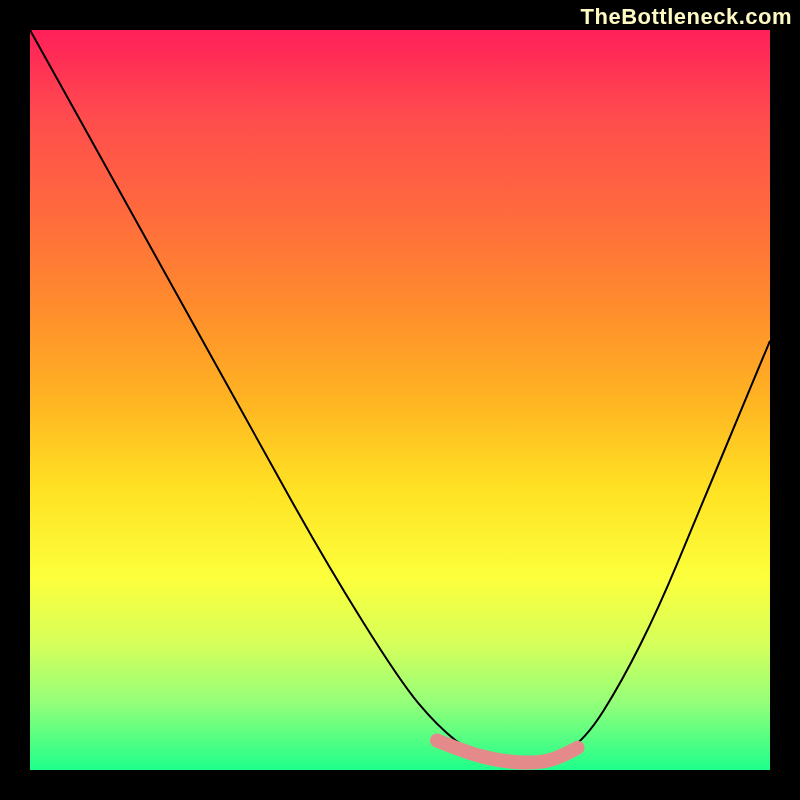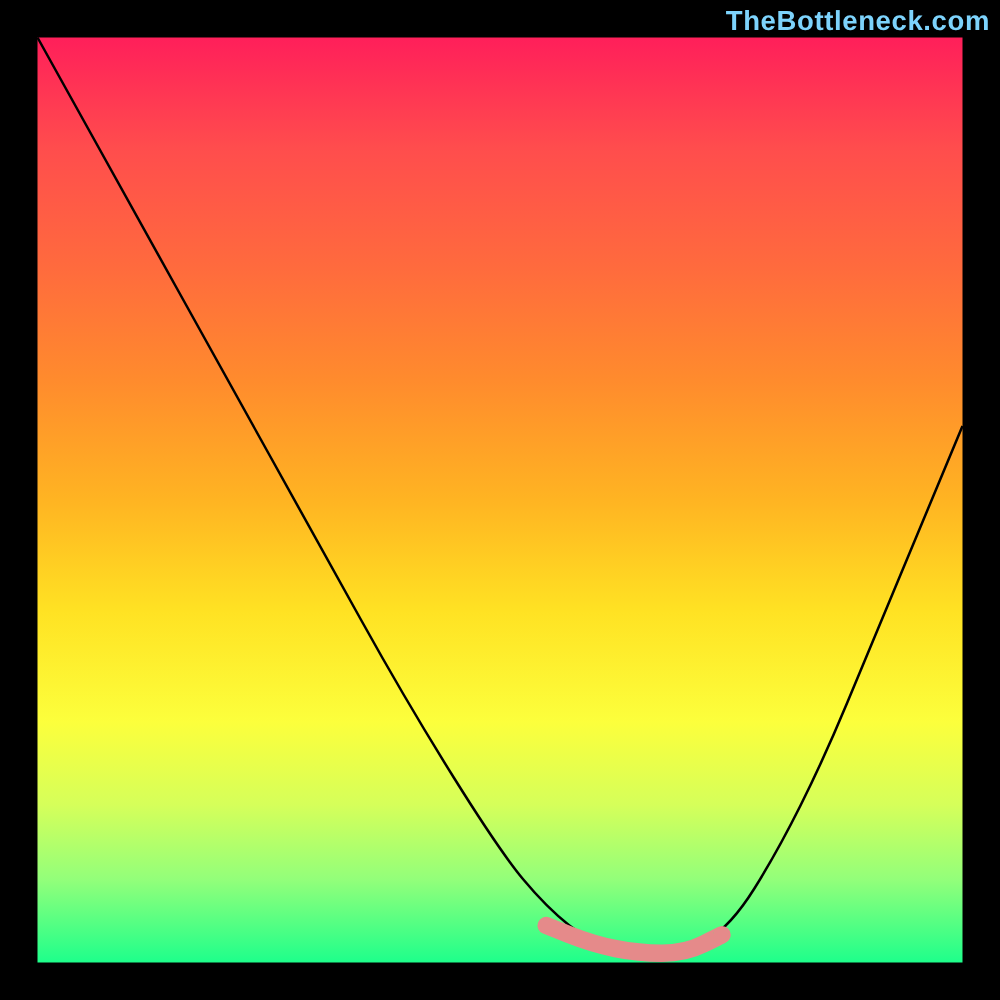--- a/index.html
+++ b/index.html
@@ -34,21 +34,21 @@
       #fcff3c 74%,
       #d5ff5a 83%,
       #93ff7a 91%,
       #1eff8b 100%
     );
   }
   .watermark {
     position: absolute;
     top: 4px;
     right: 8px;
-    color: #7dd3fc;
+    color: #fef9c3;
     font-size: 22px;
     font-weight: 600;
     letter-spacing: 0.5px;
     user-select: none;
   }
   svg.curve {
     position: absolute;
     inset: 0;
     width: 100%;
     height: 100%;

